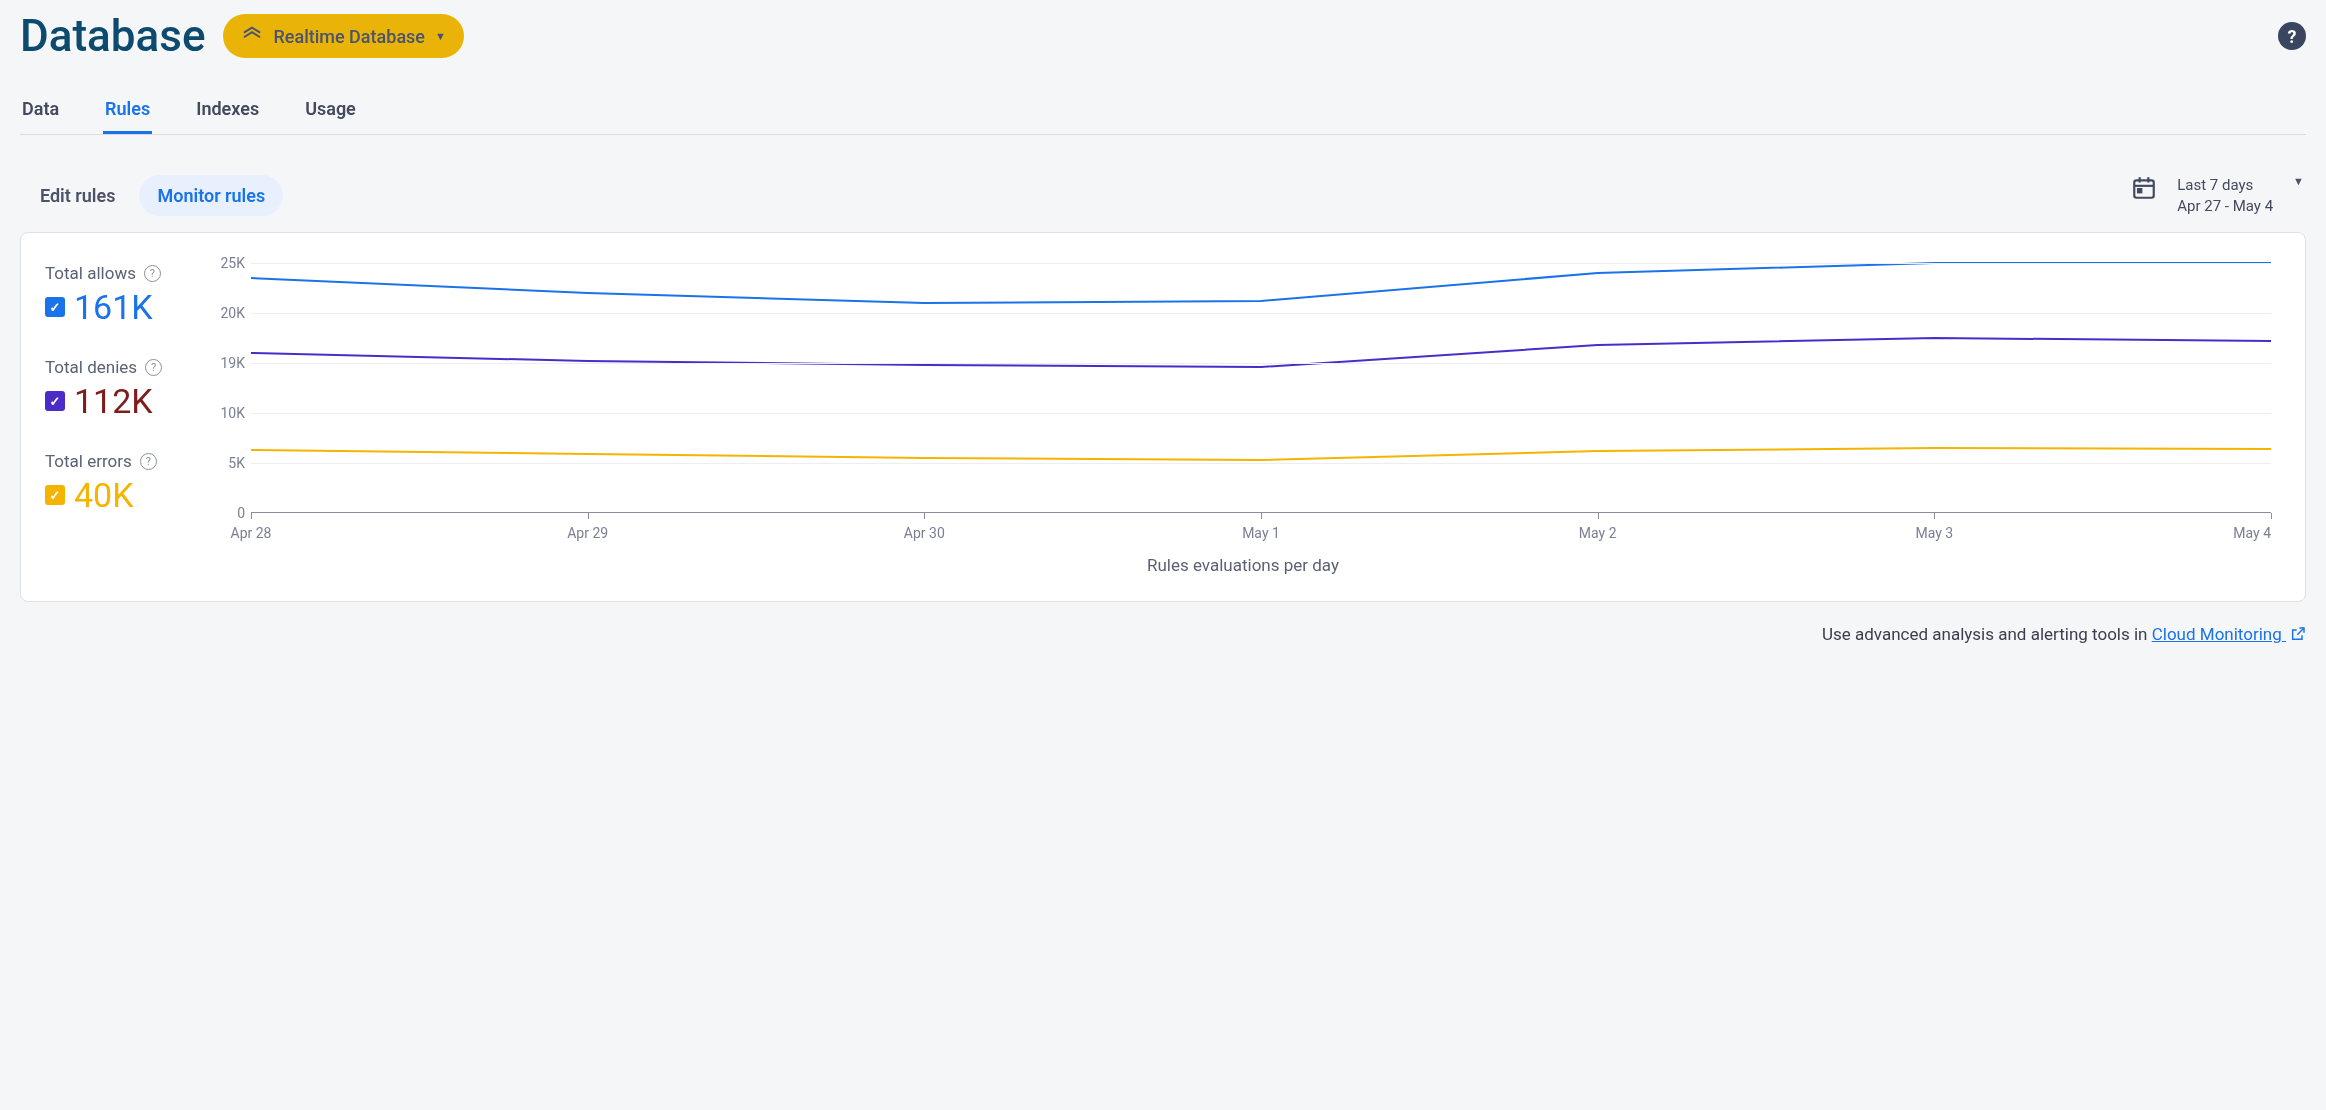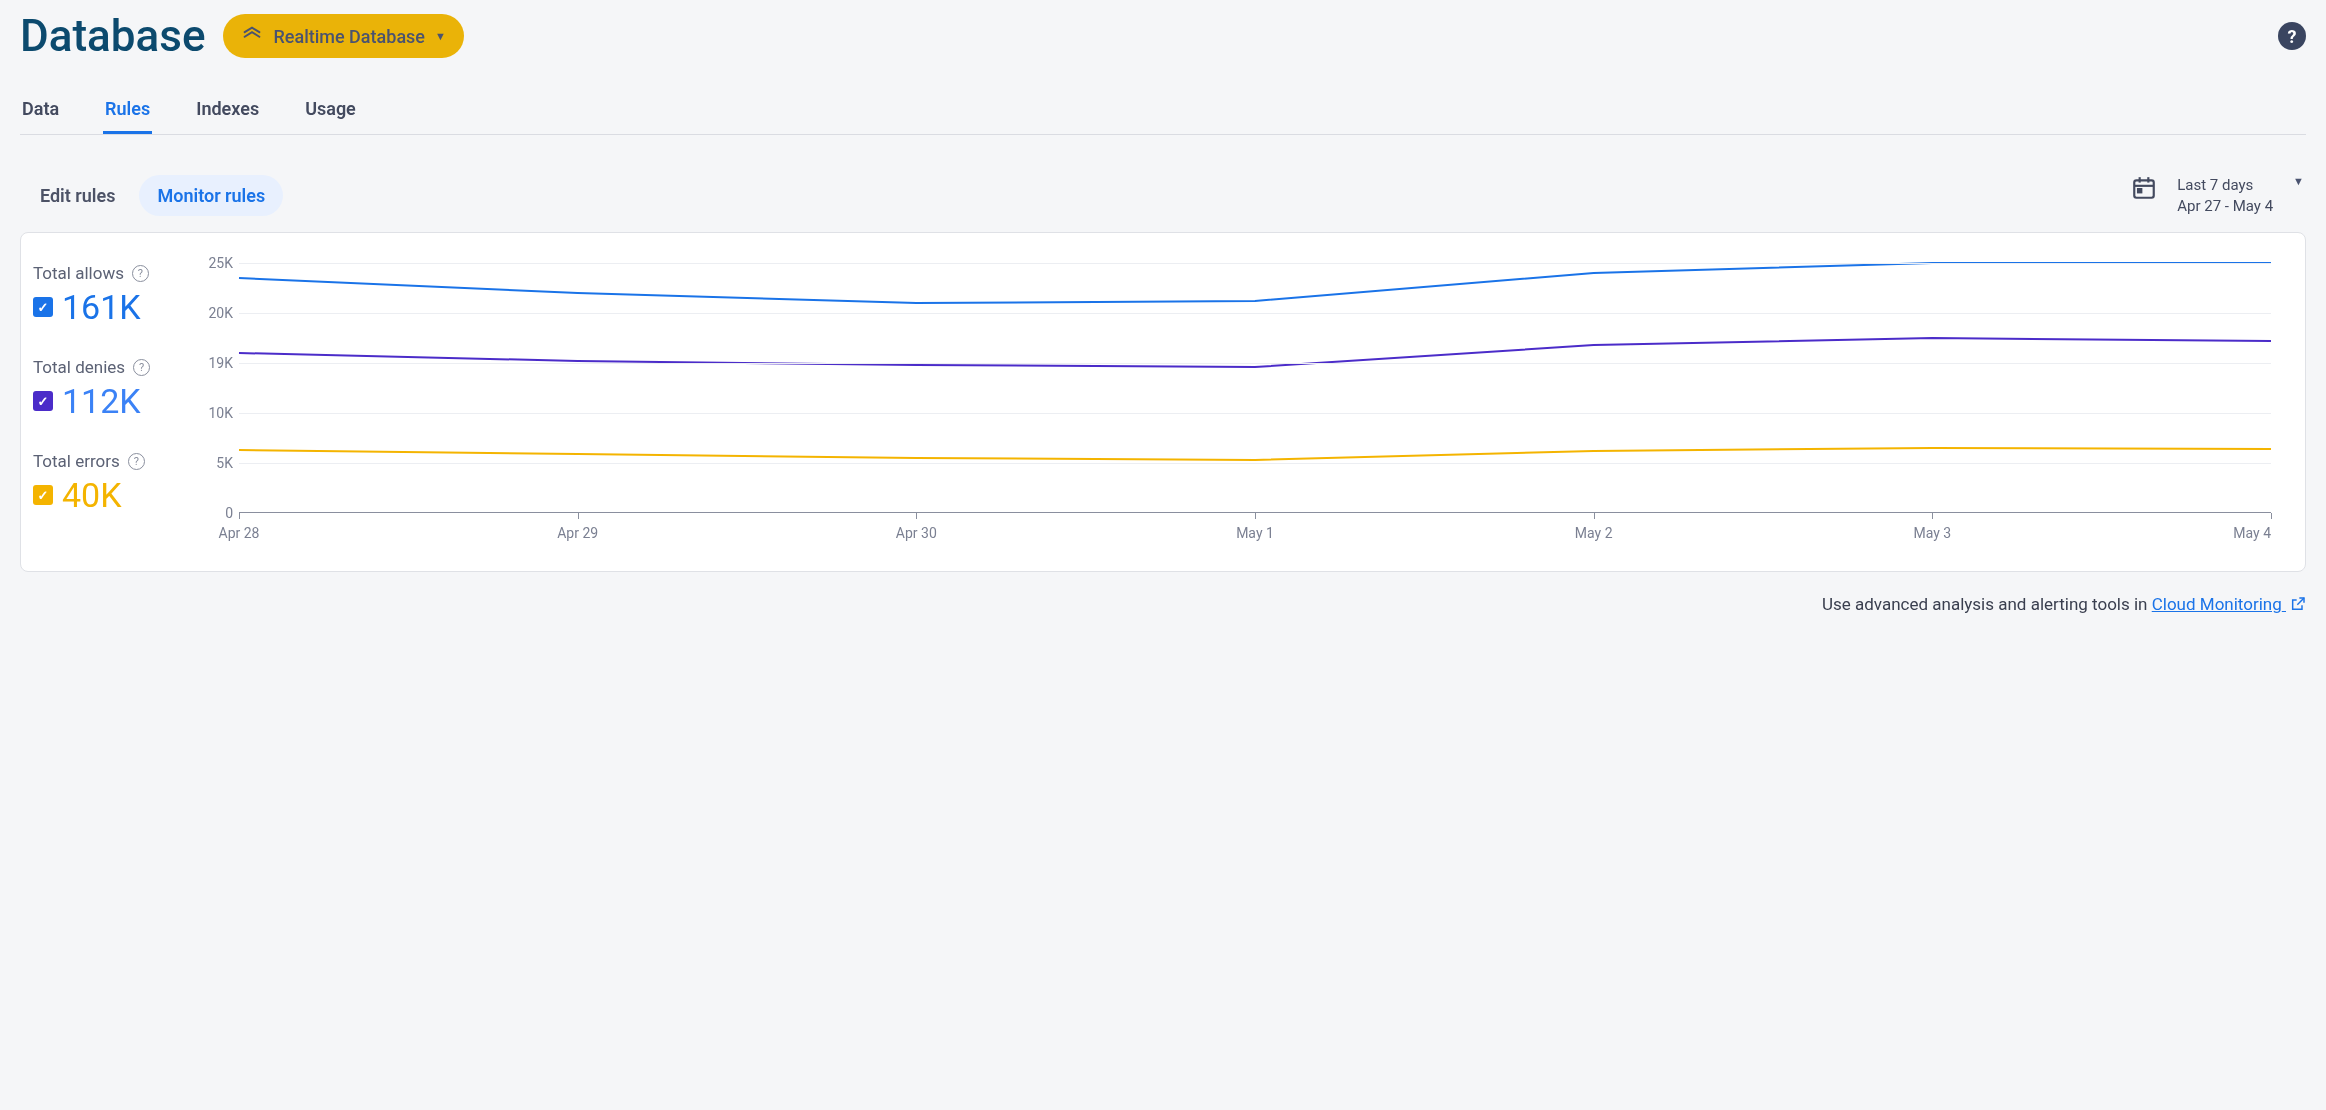--- a/index.html
+++ b/index.html
@@ -86,21 +86,21 @@
       align-items: flex-start;
       gap: 20px;
       color: #434a5f;
       cursor: pointer;
     }
     .date-text { font-size: 15px; line-height: 1.35; }
     .card {
       background: white;
       border: 1px solid #dfe1e6;
       border-radius: 8px;
-      padding: 30px 34px 26px 12px;
+      padding: 30px 34px 26px 24px;
       display: flex;
       gap: 25px;
     }
     .legend { width: 145px; flex: none; }
     .legend-item { margin-bottom: 30px; }
     .legend-label-row {
       display: flex;
       align-items: center;
       gap: 8px;
       color: #5c6275;
@@ -194,21 +194,21 @@
         <span class="legend-value" style="color:#1a73e8">161K</span>
       </div>
     </div>
     <div class="legend-item">
       <div class="legend-label-row">
         <span>Total denies</span>
         <span class="help-small">?</span>
       </div>
       <div class="legend-value-row">
         <span class="check" style="background:#4b2cc9">✓</span>
-        <span class="legend-value" style="color:#3b82f6">112K</span>
+        <span class="legend-value" style="color:#7f1d1d">112K</span>
       </div>
     </div>
     <div class="legend-item">
       <div class="legend-label-row">
         <span>Total errors</span>
         <span class="help-small">?</span>
       </div>
       <div class="legend-value-row">
         <span class="check" style="background:#f4b400">✓</span>
         <span class="legend-value" style="color:#f4b400">40K</span>
@@ -243,20 +243,21 @@
         <div class="xtick-label" style="left: 33.3333%;">Apr 30</div>
         <div class="xtick-mark" style="left: 50%;"></div>
         <div class="xtick-label" style="left: 50%;">May 1</div>
         <div class="xtick-mark" style="left: 66.6667%;"></div>
         <div class="xtick-label" style="left: 66.6667%;">May 2</div>
         <div class="xtick-mark" style="left: 83.3333%;"></div>
         <div class="xtick-label" style="left: 83.3333%;">May 3</div>
         <div class="xtick-mark" style="left: 100%;"></div>
         <div class="xtick-label" style="left: 100%; transform: translateX(-100%);">May 4</div>
       </div>
+    <div class="chart-xlabel">Rules evaluations per day</div>
   </div>
 </div>
 
 <div class="footer-link-row">
   <span>Use advanced analysis and alerting tools in </span>
   <a href="#"><span>Cloud Monitoring</span>
     <span class="ext-icon">
       <svg width="16" height="16" viewBox="0 0 24 24" fill="none" stroke="#1a73e8" stroke-width="2.2">
         <path d="M14 3 H21 V10"></path>
           <path d="M21 3 L11 13"></path>

